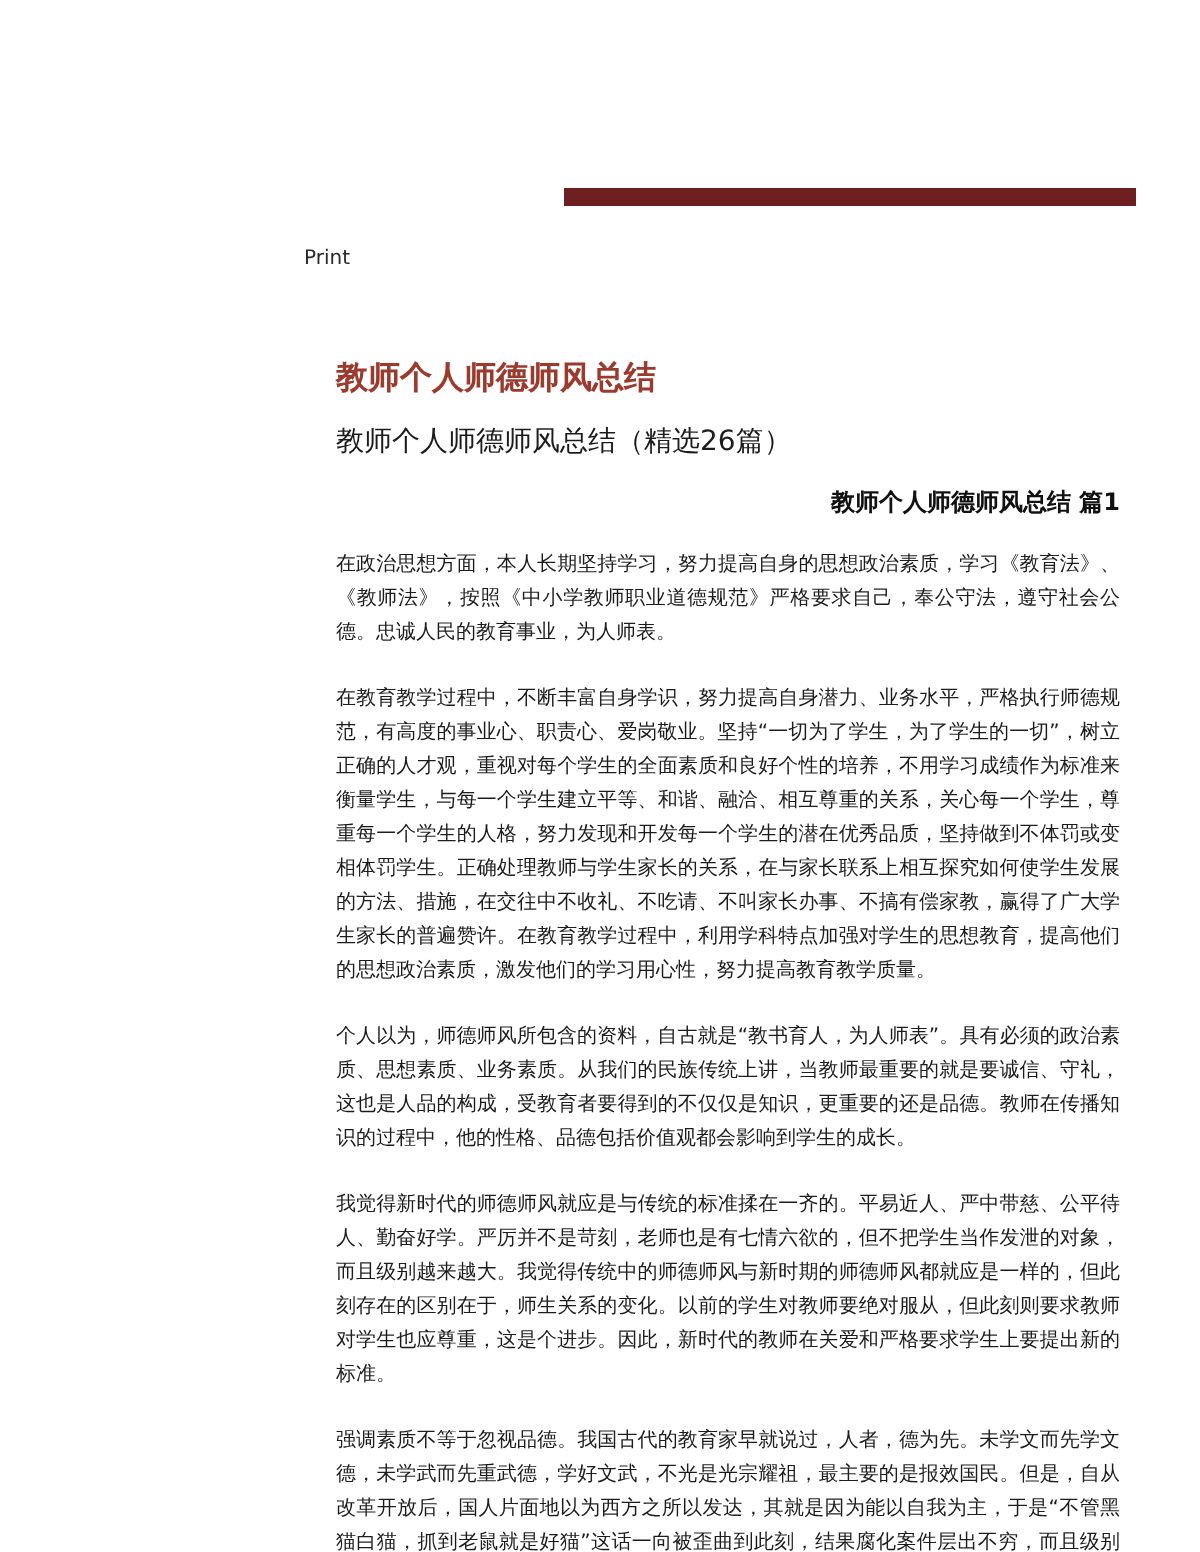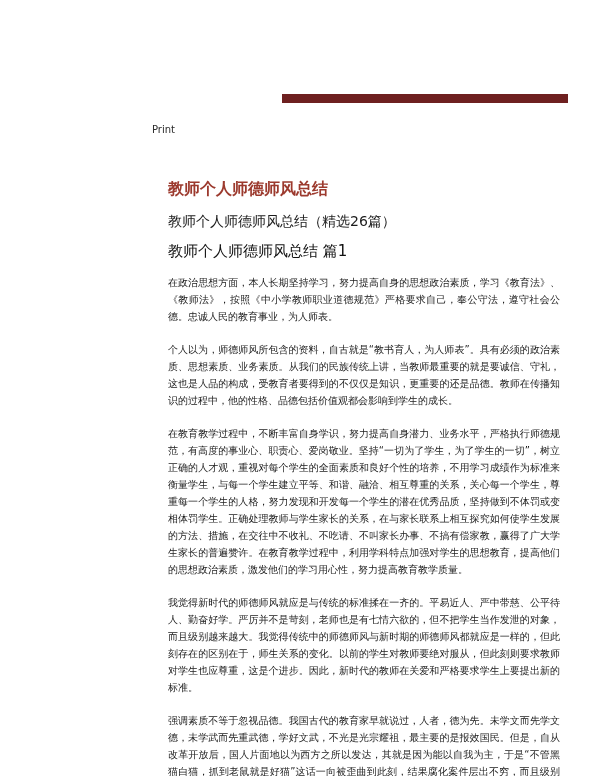--- a/index.html
+++ b/index.html
@@ -43,25 +43,26 @@
     line-height: 18px;
     margin-bottom: 16px;
   }
   .doc-subtitle {
     font-size: 14px;
     line-height: 14px;
     margin-bottom: 14px;
     color: #1c1c1c;
   }
   .section-heading {
-    font-size: 15px;
-    font-weight: normal;
+    font-size: 12px;
+    font-weight: bold;
     line-height: 14px;
     margin-bottom: 13px;
     color: #111111;
+    text-align: right;
   }
   .body-paragraph {
     font-size: 10px;
     line-height: 17px;
     text-align: justify;
     margin-bottom: 13px;
     color: #1c1c1c;
     word-break: break-all;
   }
 </style>
@@ -77,22 +78,22 @@
   <div class="content">
 
     <h1 class="doc-title">教师个人师德师风总结</h1>
 
     <div class="doc-subtitle">教师个人师德师风总结（精选26篇）</div>
 
     <h2 class="section-heading">教师个人师德师风总结 篇1</h2>
 
     <p class="body-paragraph">在政治思想方面，本人长期坚持学习，努力提高自身的思想政治素质，学习《教育法》、《教师法》，按照《中小学教师职业道德规范》严格要求自己，奉公守法，遵守社会公德。忠诚人民的教育事业，为人师表。</p>
 
+    <p class="body-paragraph">在教育教学过程中，不断丰富自身学识，努力提高自身潜力、业务水平，严格执行师德规范，有高度的事业心、职责心、爱岗敬业。坚持“一切为了学生，为了学生的一切”，树立正确的人才观，重视对每个学生的全面素质和良好个性的培养，不用学习成绩作为标准来衡量学生，与每一个学生建立平等、和谐、融洽、相互尊重的关系，关心每一个学生，尊重每一个学生的人格，努力发现和开发每一个学生的潜在优秀品质，坚持做到不体罚或变相体罚学生。正确处理教师与学生家长的关系，在与家长联系上相互探究如何使学生发展的方法、措施，在交往中不收礼、不吃请、不叫家长办事、不搞有偿家教，赢得了广大学生家长的普遍赞许。在教育教学过程中，利用学科特点加强对学生的思想教育，提高他们的思想政治素质，激发他们的学习用心性，努力提高教育教学质量。</p>
+
     <p class="body-paragraph">个人以为，师德师风所包含的资料，自古就是“教书育人，为人师表”。具有必须的政治素质、思想素质、业务素质。从我们的民族传统上讲，当教师最重要的就是要诚信、守礼，这也是人品的构成，受教育者要得到的不仅仅是知识，更重要的还是品德。教师在传播知识的过程中，他的性格、品德包括价值观都会影响到学生的成长。</p>
-
-    <p class="body-paragraph">在教育教学过程中，不断丰富自身学识，努力提高自身潜力、业务水平，严格执行师德规范，有高度的事业心、职责心、爱岗敬业。坚持“一切为了学生，为了学生的一切”，树立正确的人才观，重视对每个学生的全面素质和良好个性的培养，不用学习成绩作为标准来衡量学生，与每一个学生建立平等、和谐、融洽、相互尊重的关系，关心每一个学生，尊重每一个学生的人格，努力发现和开发每一个学生的潜在优秀品质，坚持做到不体罚或变相体罚学生。正确处理教师与学生家长的关系，在与家长联系上相互探究如何使学生发展的方法、措施，在交往中不收礼、不吃请、不叫家长办事、不搞有偿家教，赢得了广大学生家长的普遍赞许。在教育教学过程中，利用学科特点加强对学生的思想教育，提高他们的思想政治素质，激发他们的学习用心性，努力提高教育教学质量。</p>
 
     <p class="body-paragraph">我觉得新时代的师德师风就应是与传统的标准揉在一齐的。平易近人、严中带慈、公平待人、勤奋好学。严厉并不是苛刻，老师也是有七情六欲的，但不把学生当作发泄的对象，而且级别越来越大。我觉得传统中的师德师风与新时期的师德师风都就应是一样的，但此刻存在的区别在于，师生关系的变化。以前的学生对教师要绝对服从，但此刻则要求教师对学生也应尊重，这是个进步。因此，新时代的教师在关爱和严格要求学生上要提出新的标准。</p>
 
     <p class="body-paragraph">强调素质不等于忽视品德。我国古代的教育家早就说过，人者，德为先。未学文而先学文德，未学武而先重武德，学好文武，不光是光宗耀祖，最主要的是报效国民。但是，自从改革开放后，国人片面地以为西方之所以发达，其就是因为能以自我为主，于是“不管黑猫白猫，抓到老鼠就是好猫”这话一向被歪曲到此刻，结果腐化案件层出不穷，而且级别越来越大。这种不良风气已严重影响到了还在校求学的青少年。说起倒台的贪官时，一些学生不仅仅不以为然，还自以为是地说那是“他们</p>
 
   </div>
 </div>
 
 </body></html>

